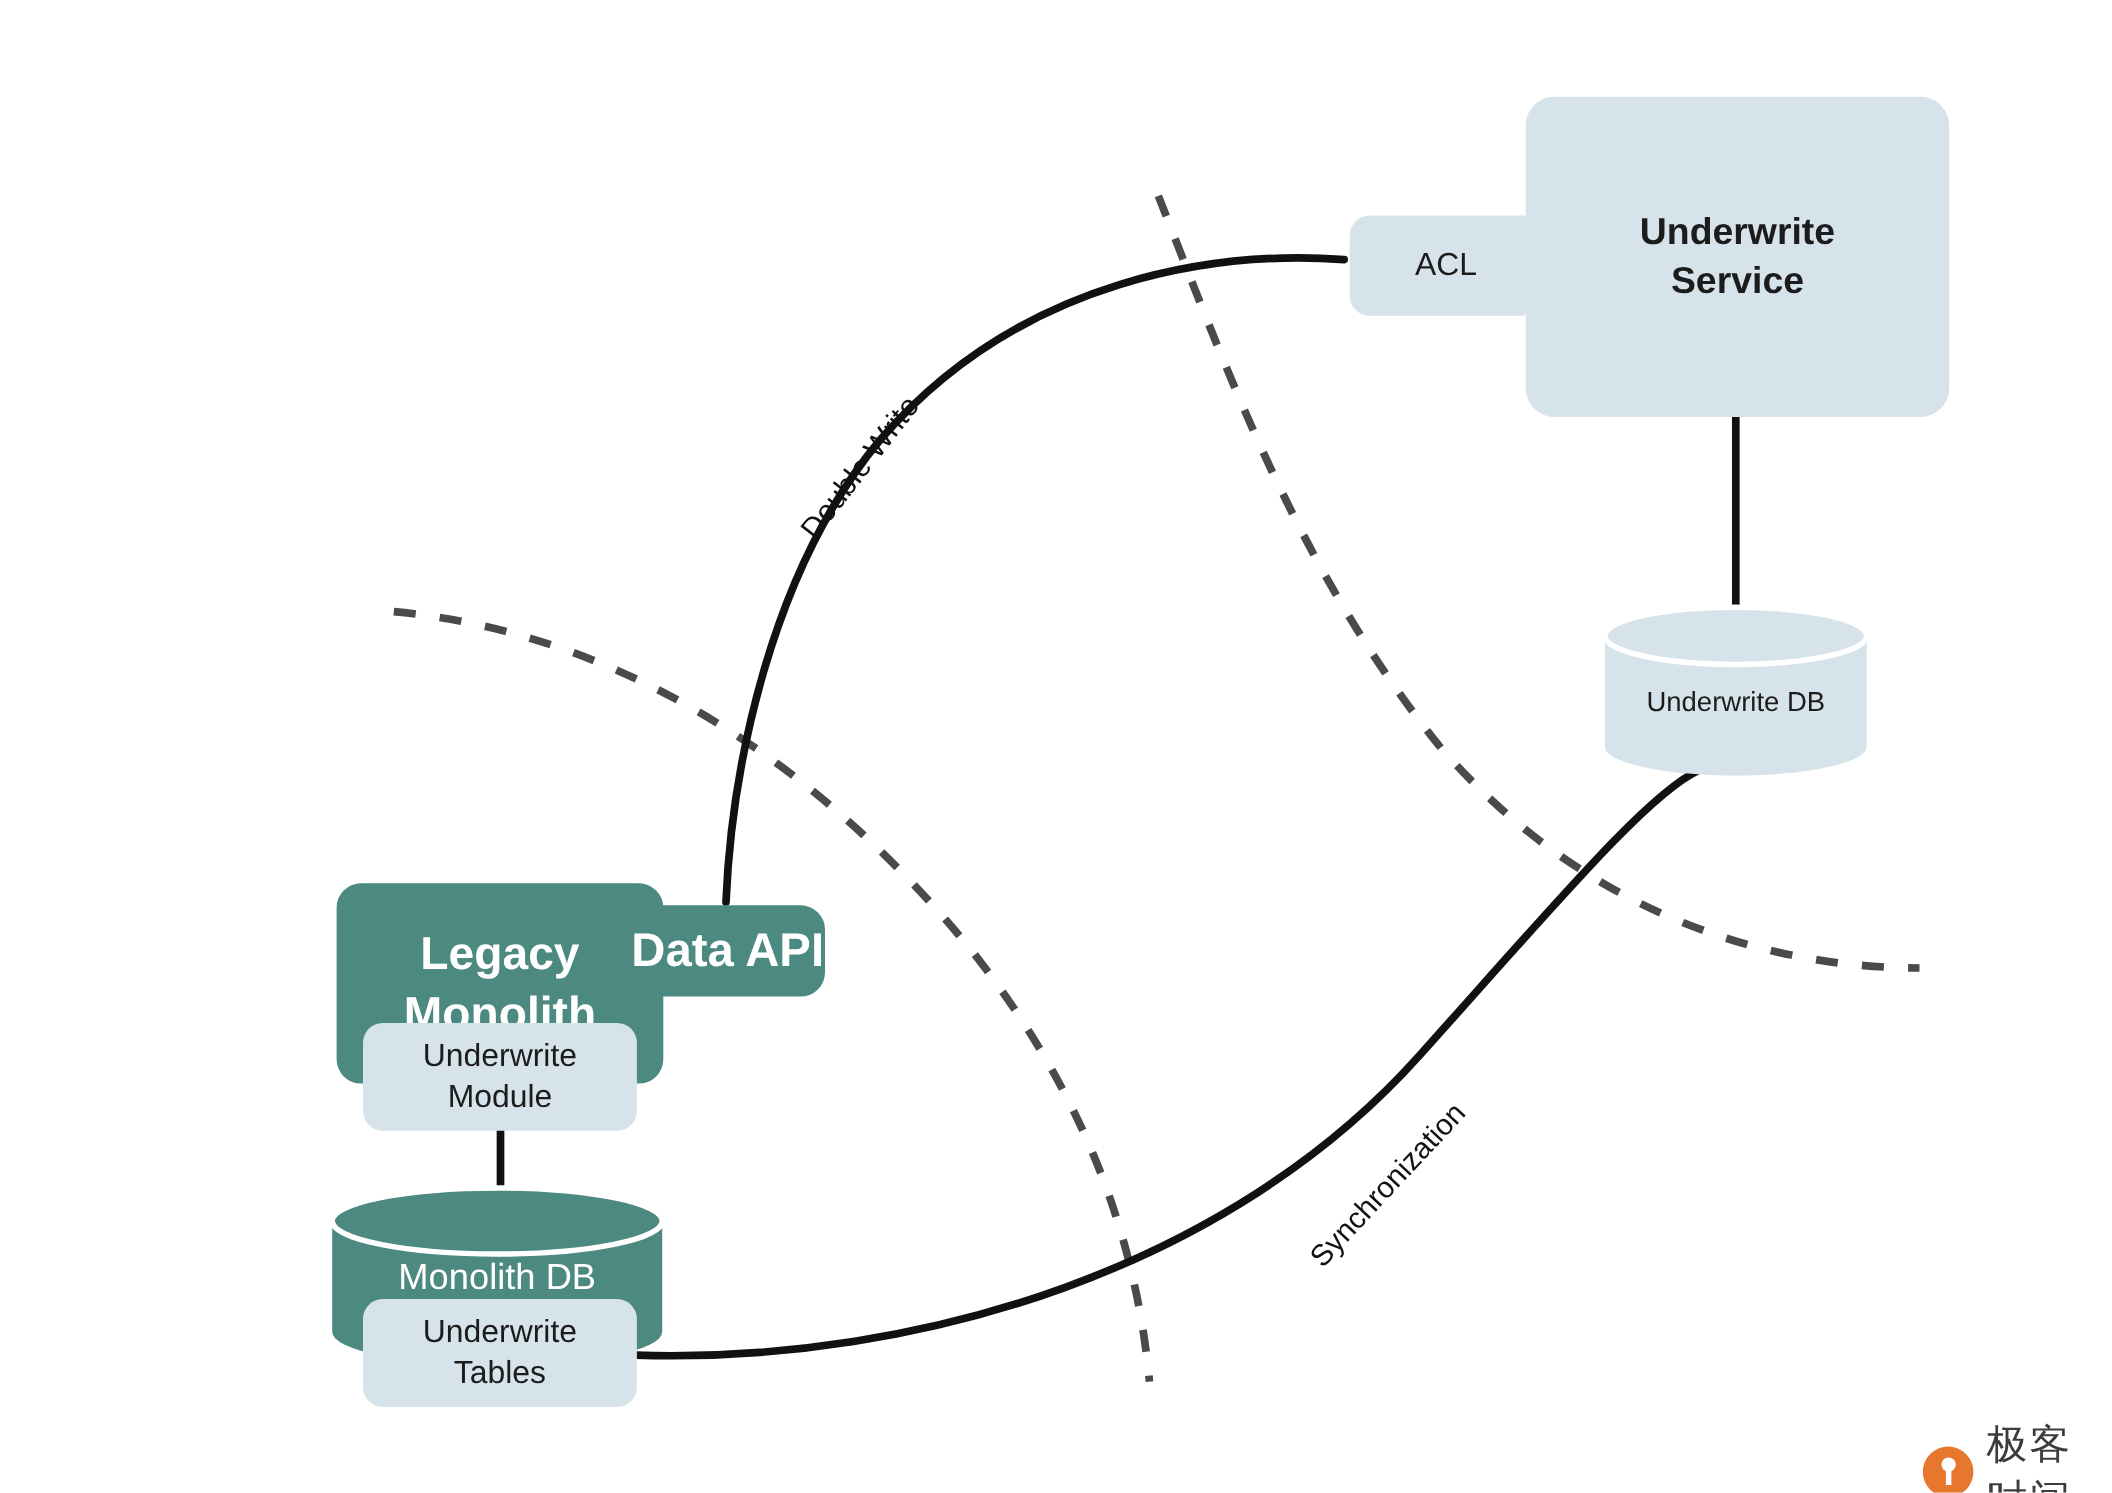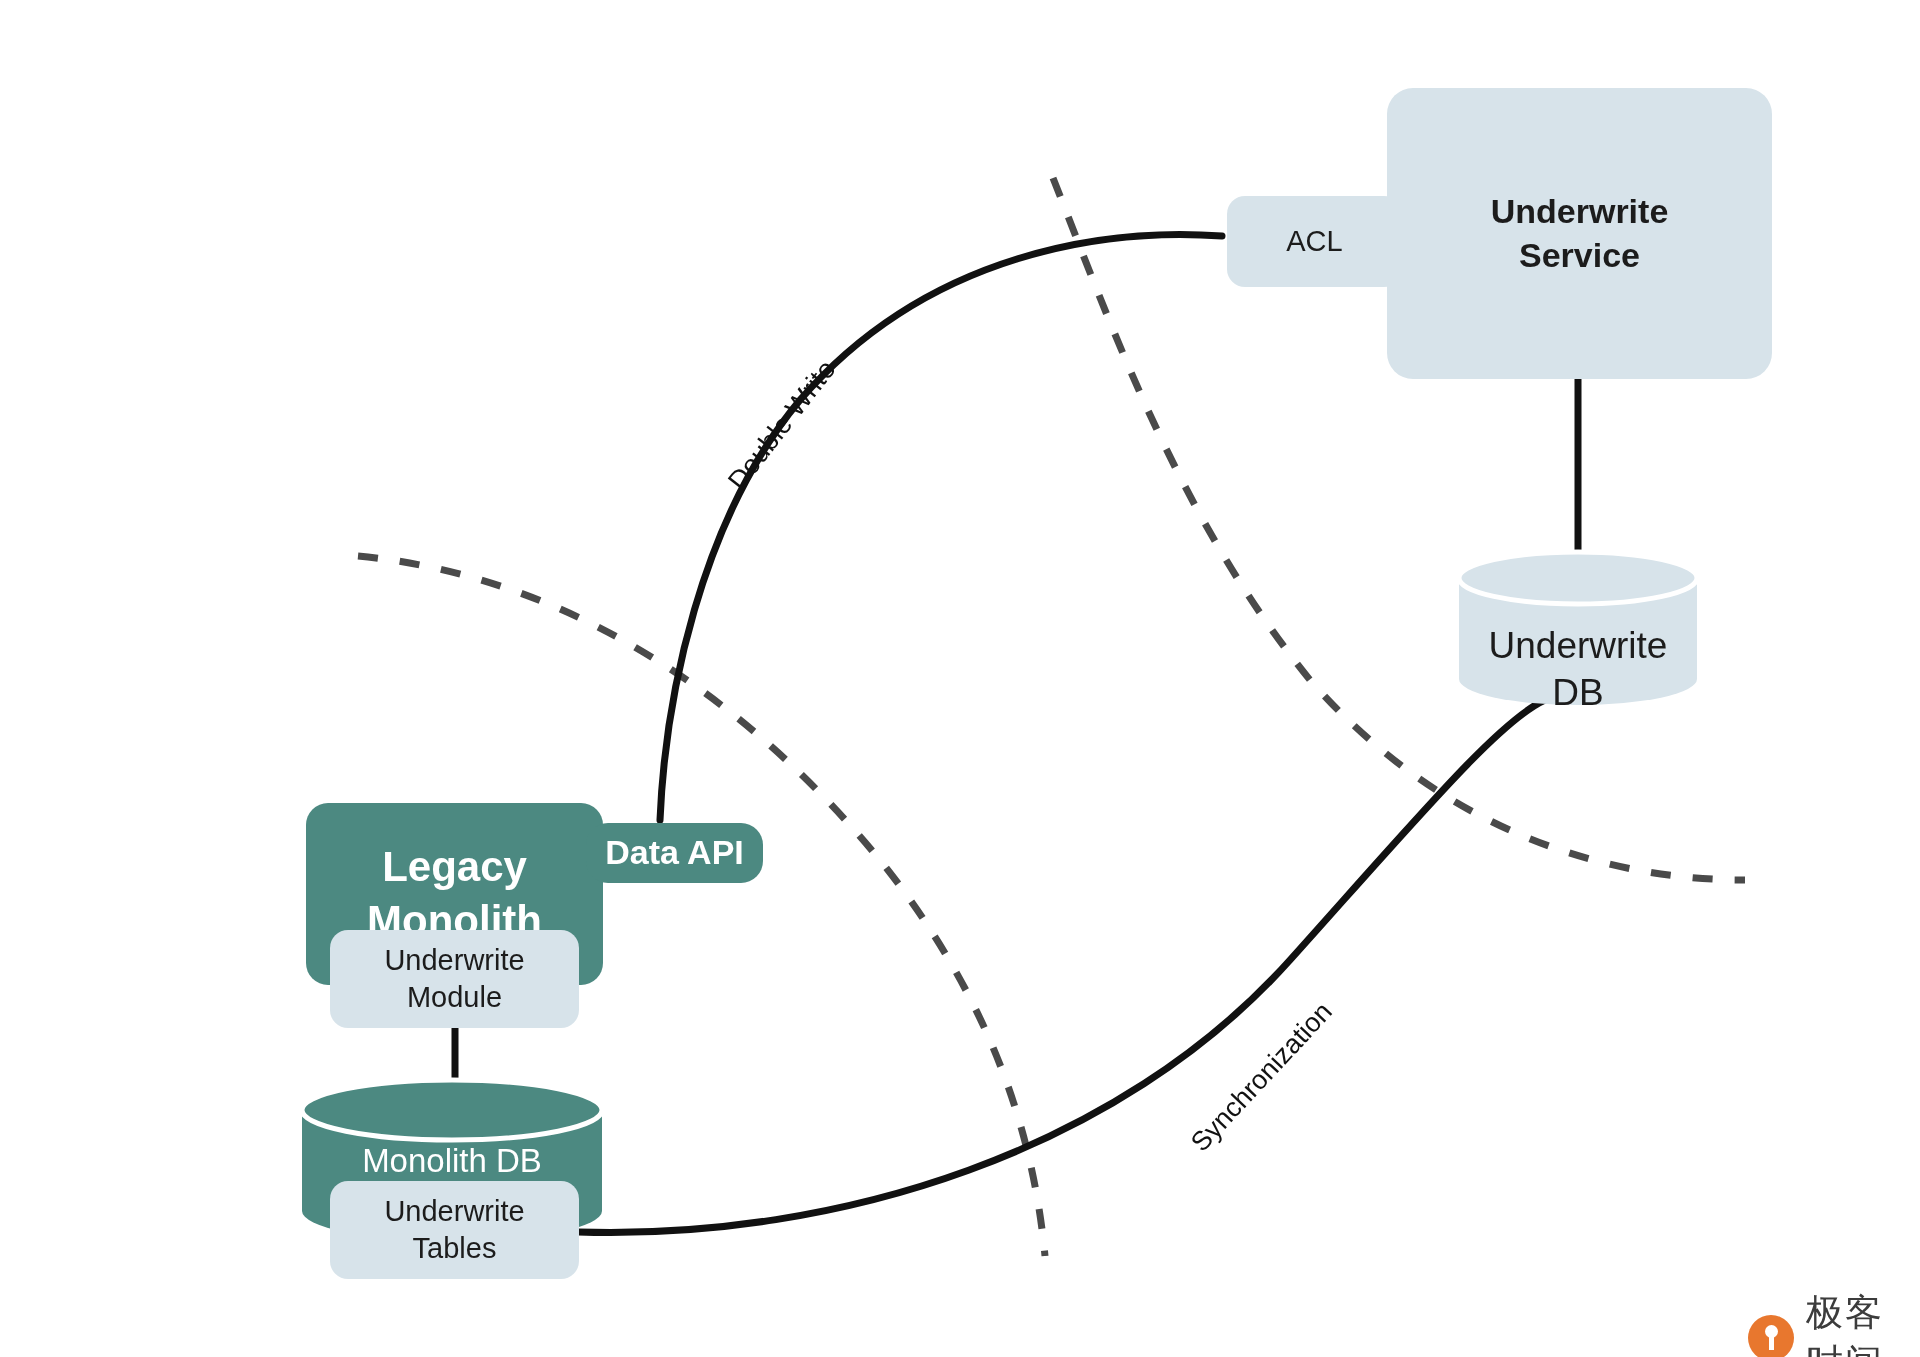--- a/index.html
+++ b/index.html
@@ -138,21 +138,21 @@
       <ellipse cx="1578" cy="578" rx="119" ry="26" fill="#D7E3EA"></ellipse>
       <ellipse cx="1578" cy="578" rx="119" ry="26" fill="none" stroke="#ffffff" stroke-width="5"></ellipse>
     </g>
   </svg>
 
   <div class="node teal-box" style="left:306px; top:779px; width:297px; height:182px; font-size:42px; z-index:3;margin-top:24px;">
     <span class="node-label">Legacy
 Monolith</span>
   </div>
 
-  <div class="node teal-box" style="left:586px; top:823px; width:177px; height:60px; font-size:34px; z-index:4;">
+  <div class="node teal-box" style="left:573px; top:823px; width:177px; height:83px; font-size:43px; z-index:4;">
     <span class="node-label">Data API</span>
   </div>
 
   <div class="node blue-box" style="left:330px; top:930px; width:249px; height:98px; font-size:29px; z-index:5;">
     <span class="node-label">Underwrite
 Module</span>
   </div>
 
   <div class="cyl-label" style="left:302px; top:1140px; width:300px; font-size:33px; font-weight:normal; color:#ffffff; z-index:4;">
     <span class="node-label">Monolith DB</span>
@@ -165,21 +165,21 @@
 
   <div class="node blue-box" style="left:1387px; top:88px; width:385px; height:291px; font-size:34px; font-weight:bold; border-radius:26px; z-index:3;">
     <span class="node-label">Underwrite
 Service</span>
   </div>
 
   <div class="node blue-box" style="left:1227px; top:196px; width:175px; height:91px; font-size:29px; z-index:2;">
     <span class="node-label">ACL</span>
   </div>
 
-  <div class="cyl-label" style="left:1459px; top:622px; width:238px; font-size:37px; color:#1c1c1c; z-index:4;">
+  <div class="cyl-label" style="left:1459px; top:622px; width:238px; font-size:25px; color:#1c1c1c; z-index:4;">
     <span class="node-label">Underwrite DB</span>
   </div>
 
   <div class="edge-label" style="left:722px; top:477px; transform: rotate(-52deg);">Double Write</div>
 
   <div class="edge-label" style="left:1185px; top:1137px; transform: rotate(-47deg);">Synchronization</div>
 
   <div id="watermark" style="left:1748px; top:1288px;">
     <span id="wm-mark"></span>
     <span id="wm-text">极客时间</span>

